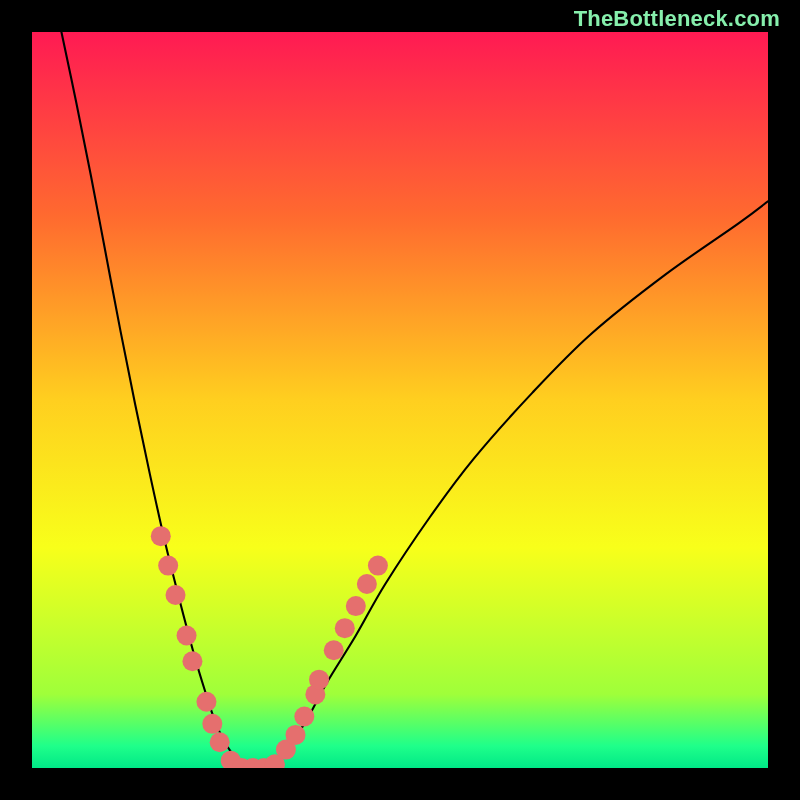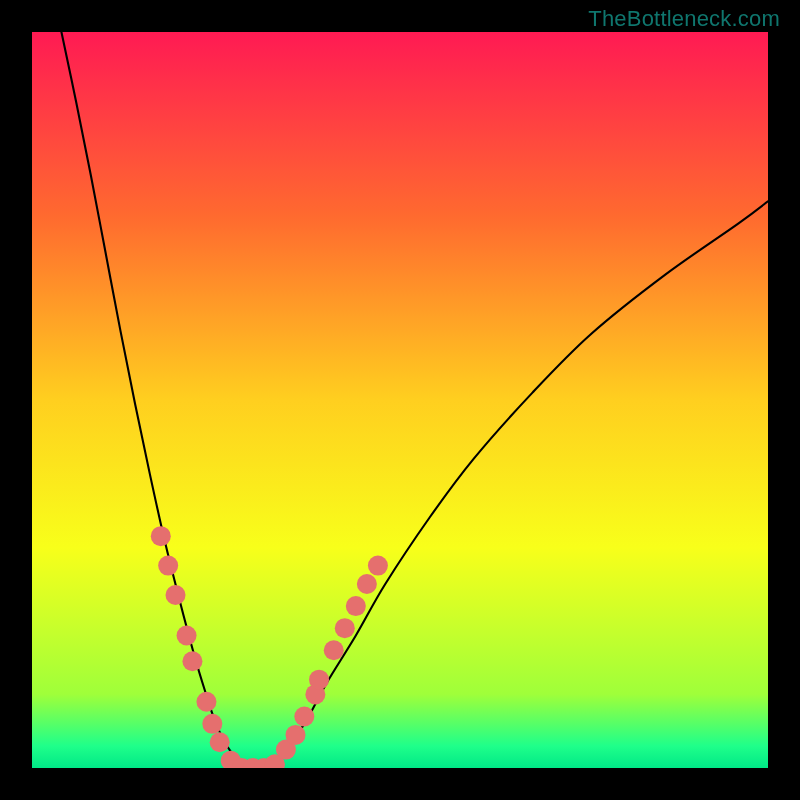--- a/index.html
+++ b/index.html
@@ -1,18 +1,18 @@
 <!DOCTYPE html>
 <html><head>
 <meta charset="utf-8">
 <style>
   html,body{margin:0;padding:0;width:800px;height:800px;overflow:hidden;background:#000;font-family:Arial,Helvetica,sans-serif}
   .frame{position:absolute;inset:0;background:#000}
   .plot{position:absolute;left:32px;top:32px;width:736px;height:736px}
-  .watermark{position:absolute;top:6px;right:20px;color:#0f766e;font-size:22px;font-weight:400;letter-spacing:.2px}
+  .watermark{position:absolute;top:6px;right:20px;color:#86efac;font-size:22px;font-weight:700;letter-spacing:.2px}
   svg{display:block}
 </style>
 </head>
 <body>
 
 <div class="frame">
   <div class="watermark">TheBottleneck.com</div>
   <div class="plot">
     <svg id="chart-svg" width="736" height="736" viewBox="0 0 736 736">
       <defs>

